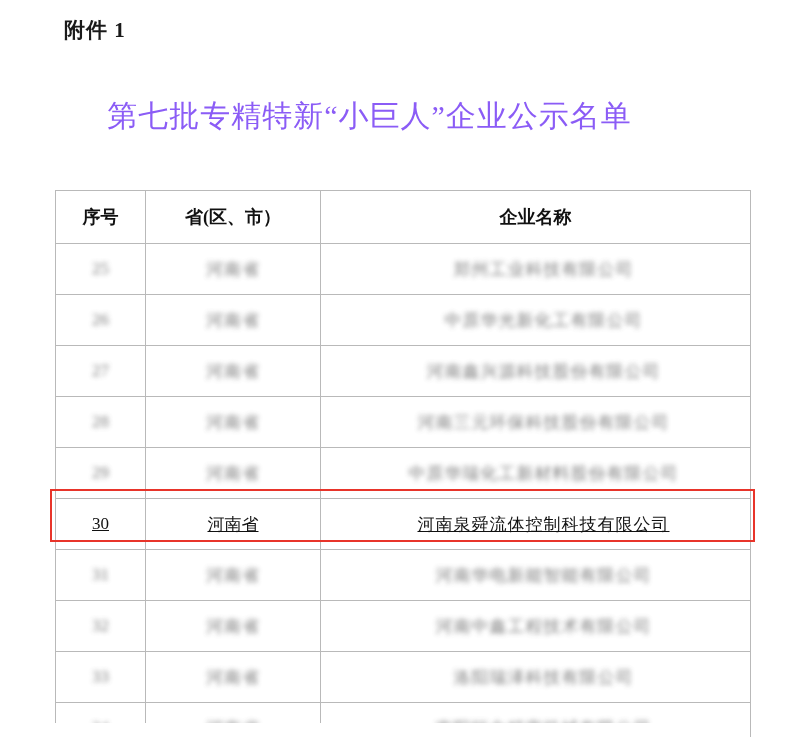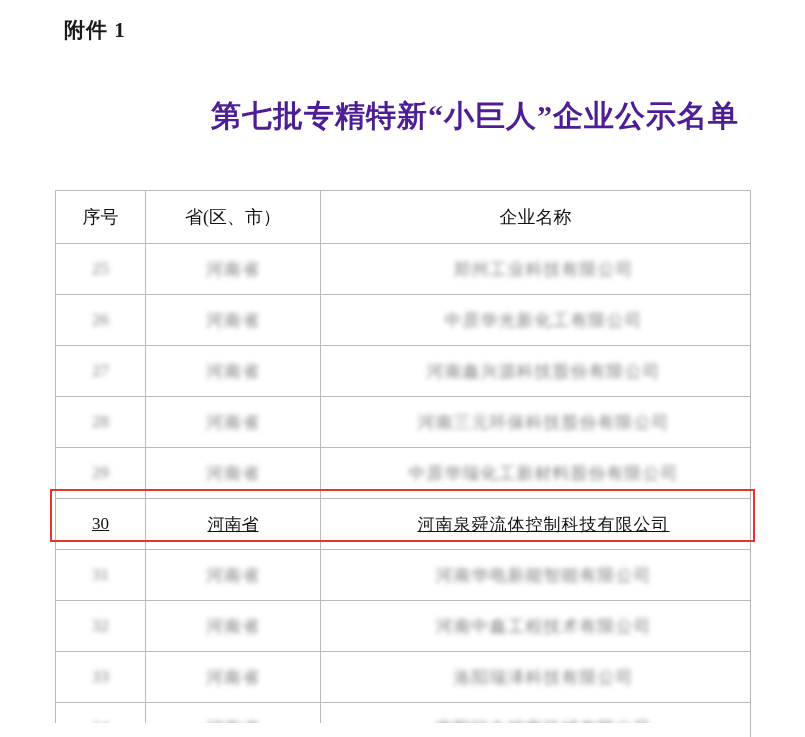--- a/index.html
+++ b/index.html
@@ -28,25 +28,25 @@
     font-size: 21px;
     font-weight: bold;
     letter-spacing: 1px;
     color: #1a1a1a;
   }
   .doc-title {
     position: absolute;
     left: 0;
     right: 0;
     top: 96px;
-    text-align: right;
+    text-align: center;
     font-size: 30px;
-    font-weight: bold;
+    font-weight: normal;
     letter-spacing: 1px;
-    color: #4c1d95;
+    color: #8b5cf6;
   }
   .table-wrap {
     position: absolute;
     left: 55px;
     top: 190px;
     width: 695px;
   }
   table.listing {
     border-collapse: collapse;
     width: 695px;
@@ -58,21 +58,21 @@
     text-align: center;
     vertical-align: middle;
     font-size: 17px;
     font-weight: normal;
     padding: 0;
   }
   table.listing thead th {
     height: 52px;
     font-size: 18px;
     color: #111;
-    font-weight: normal;
+    font-weight: bold;
   }
   col.c-num { width: 90px; }
   col.c-prov { width: 175px; }
   col.c-name { width: 430px; }
 
   
   .blur-text {
     color: #666666;
     filter: blur(2.4px);
     -webkit-filter: blur(2.4px);

